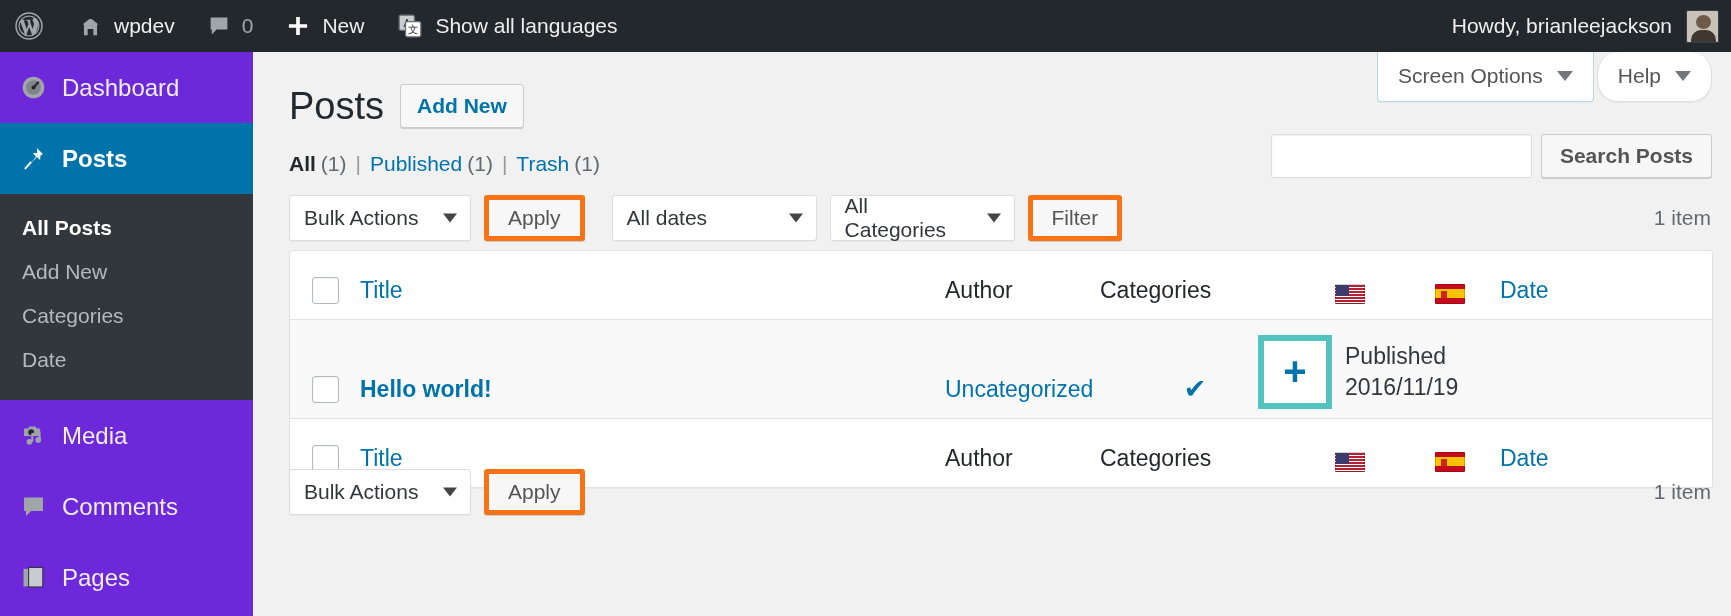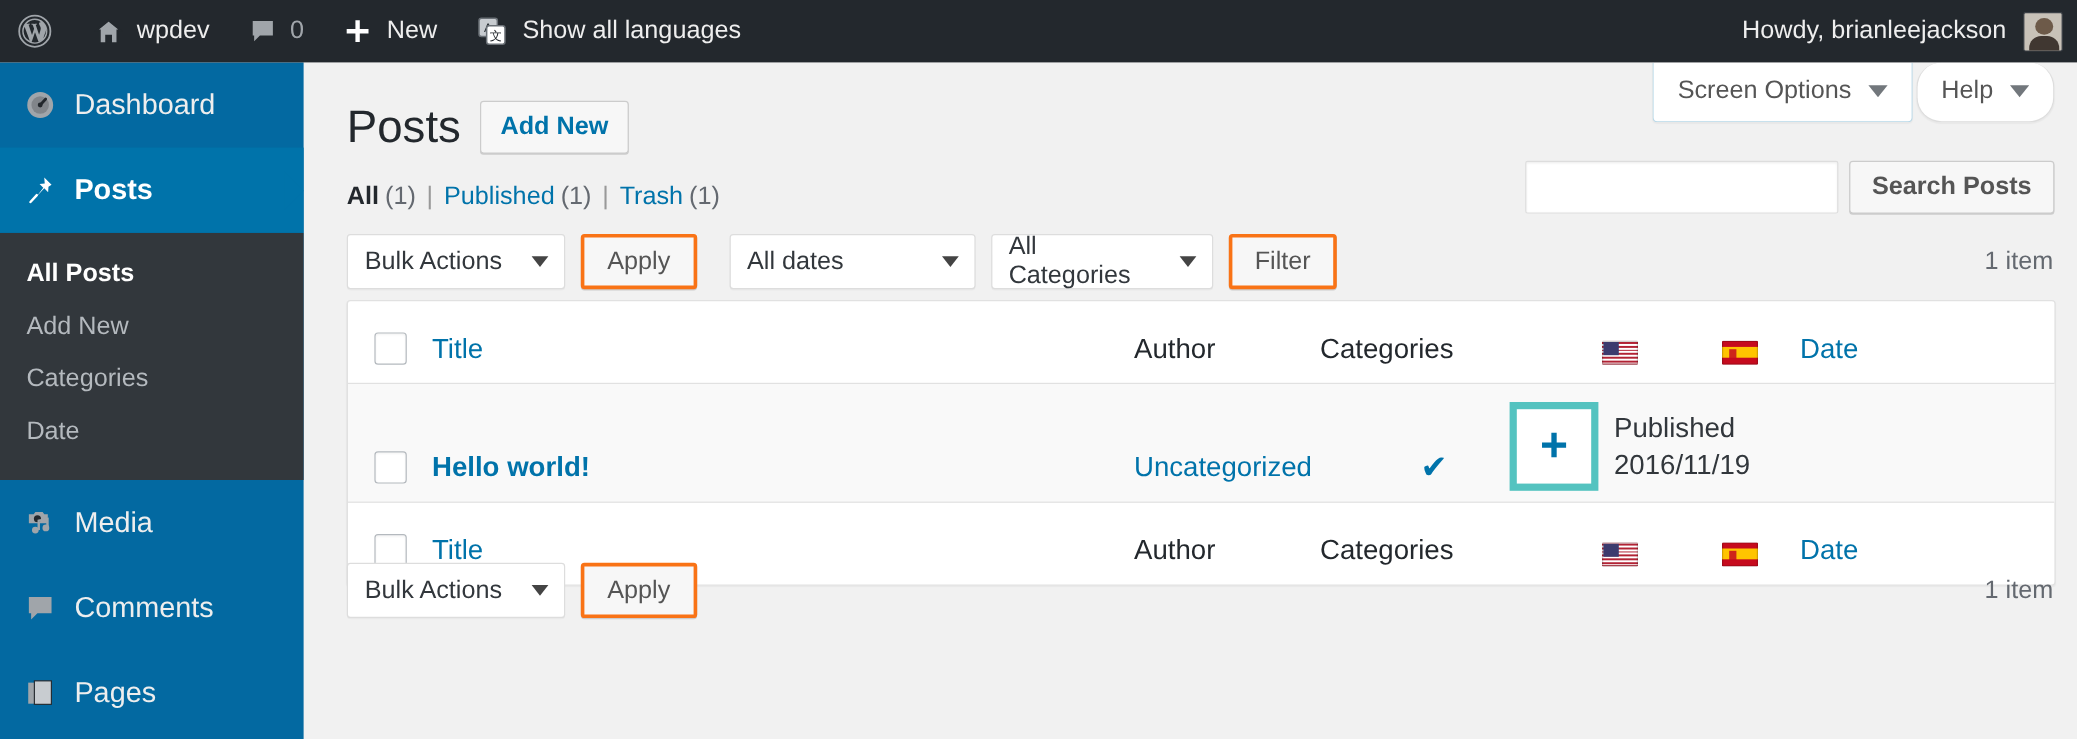--- a/index.html
+++ b/index.html
@@ -45,21 +45,21 @@
   }
 
   
   .wp-logo { width: 30px; height: 30px; }
   .icon-svg { display: block; }
 
   
   #sidebar {
     position: absolute; top: 52px; left: 0;
     width: 253px; height: 564px;
-    background: #0369a1;
+    background: #6d28d9;
     z-index: 20;
   }
   .menu-top {
     display: flex; align-items: center; gap: 15px;
     height: 71px; padding-left: 20px;
     color: #eeeeee; font-size: 24px; cursor: pointer; position: relative;
   }
   .menu-top.current {
     background: #0073aa; color: #fff; font-weight: 600;
   }
@@ -178,21 +178,21 @@
     width: 0; height: 0;
     border-left: 7px solid transparent;
     border-right: 7px solid transparent;
     border-top: 9px solid #444;
   }
   .sel-bulk { width: 182px; }
   .sel-dates { width: 205px; }
   .sel-cats  { width: 185px; }
   .btn-action {
     height: 46px; padding: 0 19px; margin-left: 13px;
-    border: 3px solid #f97316; border-radius: 3px;
+    border: 5px solid #f97316; border-radius: 3px;
     background: #f7f7f7; color: #555; font-size: 21px;
     cursor: pointer; box-shadow: 0 1px 0 #ccc;
     display: flex; align-items: center;
     font-family: "Liberation Sans", sans-serif;
   }
   .gap-lg { width: 27px; }
   .gap-md { width: 13px; }
   .displaying-num {
     margin-left: auto; font-size: 21px; color: #646970;
     padding-right: 2px;

